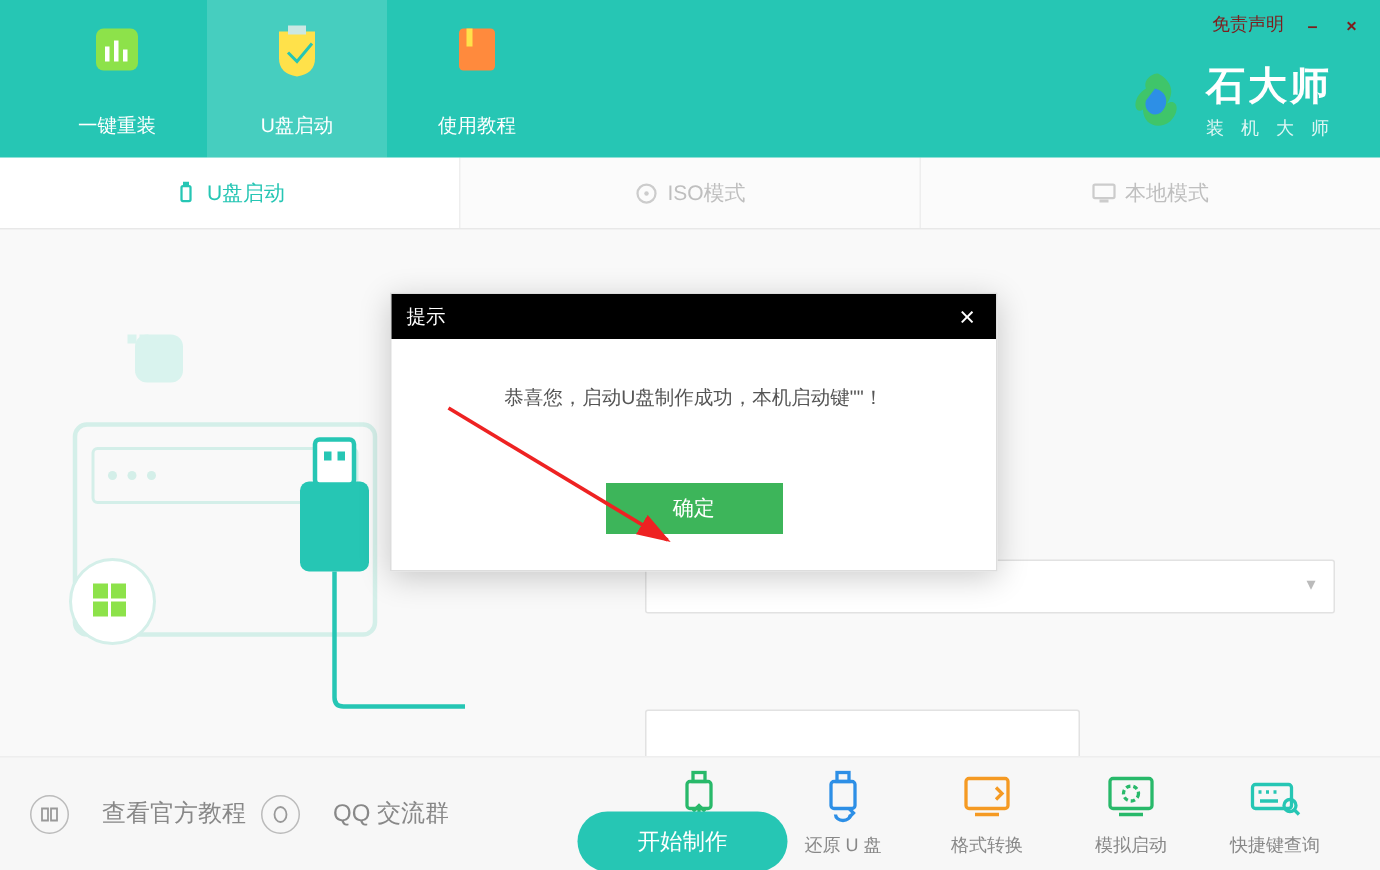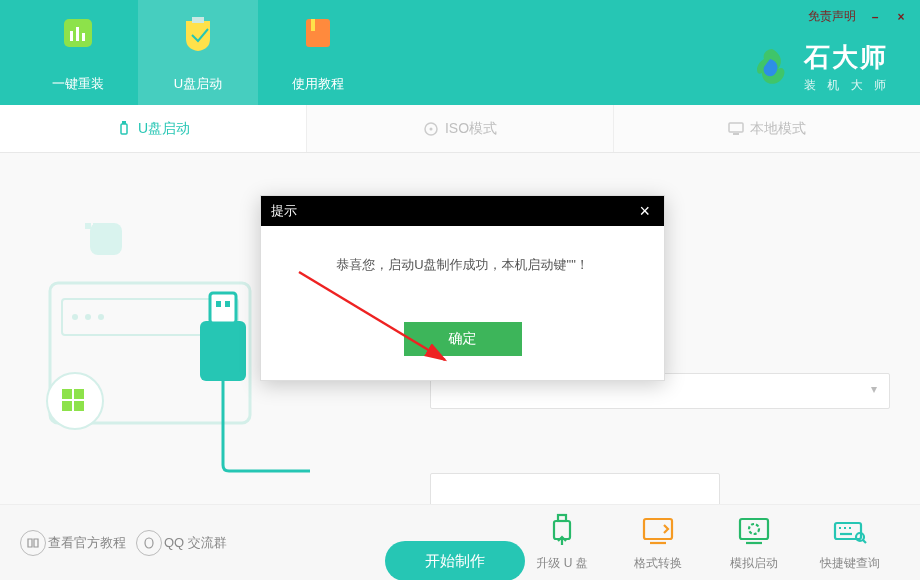--- a/index.html
+++ b/index.html
@@ -34,21 +34,21 @@
 .combo { width: 460px; height: 36px; border: 1px solid #e2e2e2; border-radius: 2px; background: #fff; position: absolute; right: 30px; top: 220px; }
 .combo::after { content: "▾"; position: absolute; right: 12px; top: 8px; color: #bbb; font-size: 12px; }
 .input-box { width: 290px; height: 36px; border: 1px solid #e2e2e2; border-radius: 2px; background: #fff; position: absolute; right: 200px; top: 320px; }
 .start-btn { position: absolute; left: 385px; top: 388px; width: 140px; height: 40px; background: #26c6b4; color: #fff; border-radius: 20px; display: flex; align-items: center; justify-content: center; font-size: 15px; cursor: pointer; z-index: 5; }
 .tip-line { position: absolute; left: 555px; top: 400px; font-size: 12px; color: #999; }
 .tip-line .t { color: #f5852b; }
 
 
 .footer { position: absolute; bottom: 0; left: 0; right: 0; height: 76px; background: #f7f7f7; border-top: 1px solid #eee; display: flex; align-items: center; }
 .flinks { display: flex; gap: 10px; padding-left: 20px; }
-.flink { display: flex; align-items: center; gap: 2px; color: #888; font-size: 13px; cursor: pointer; }
+.flink { display: flex; align-items: center; gap: 22px; color: #888; font-size: 16px; cursor: pointer; }
 .flink .cicon { width: 26px; height: 26px; border: 1.5px solid #bbb; border-radius: 50%; display: flex; align-items: center; justify-content: center; }
 .ficons { display: flex; margin-left: auto; padding-right: 22px; }
 .ficon { width: 96px; display: flex; flex-direction: column; align-items: center; gap: 6px; color: #888; font-size: 12px; cursor: pointer; }
 .ficon svg { width: 36px; height: 36px; }
 .g { stroke: #28b96a; fill: none; stroke-width: 2.2; }
 .b { stroke: #2d8fe6; fill: none; stroke-width: 2.2; }
 .o { stroke: #f59a23; fill: none; stroke-width: 2.2; }
 .c { stroke: #26c6b4; fill: none; stroke-width: 2.2; }
 
 
@@ -201,20 +201,29 @@
     <div class="ficon">
       <svg viewBox="0 0 36 36">
           <rect x="10" y="8" width="16" height="18" rx="2" class="g"></rect>
           <rect x="14" y="2" width="8" height="6" class="g"></rect>
           <path d="M18 32 v-6 M14 28 l4-4 4 4" class="g"></path>
         </svg>
       <span>升级 U 盘</span>
     </div>
     <div class="ficon">
       <svg viewBox="0 0 36 36">
+          <rect x="10" y="8" width="16" height="18" rx="2" class="b"></rect>
+          <rect x="14" y="2" width="8" height="6" class="b"></rect>
+          <path d="M13 30 a5 4 0 1 0 10 0" class="b"></path>
+          <path d="M22 26 l3 3 -3 3" class="b"></path>
+        </svg>
+      <span>还原 U 盘</span>
+    </div>
+    <div class="ficon">
+      <svg viewBox="0 0 36 36">
           <rect x="4" y="6" width="28" height="20" rx="2" class="o"></rect>
           <path d="M10 30 h16" class="o"></path>
           <path d="M24 12 l4 4 -4 4" class="o"></path>
         </svg>
       <span>格式转换</span>
     </div>
     <div class="ficon">
       <svg viewBox="0 0 36 36">
           <rect x="4" y="6" width="28" height="20" rx="2" class="g"></rect>
           <path d="M10 30 h16" class="g"></path>

